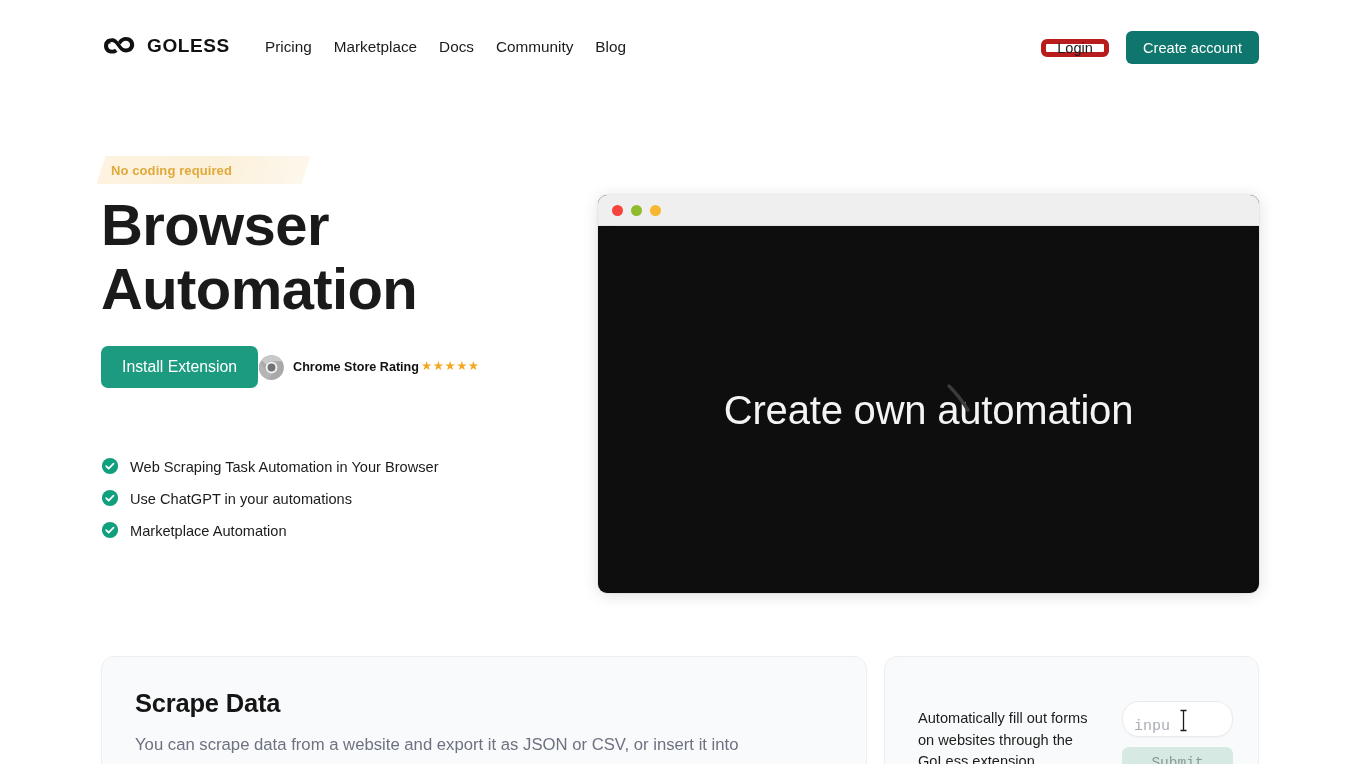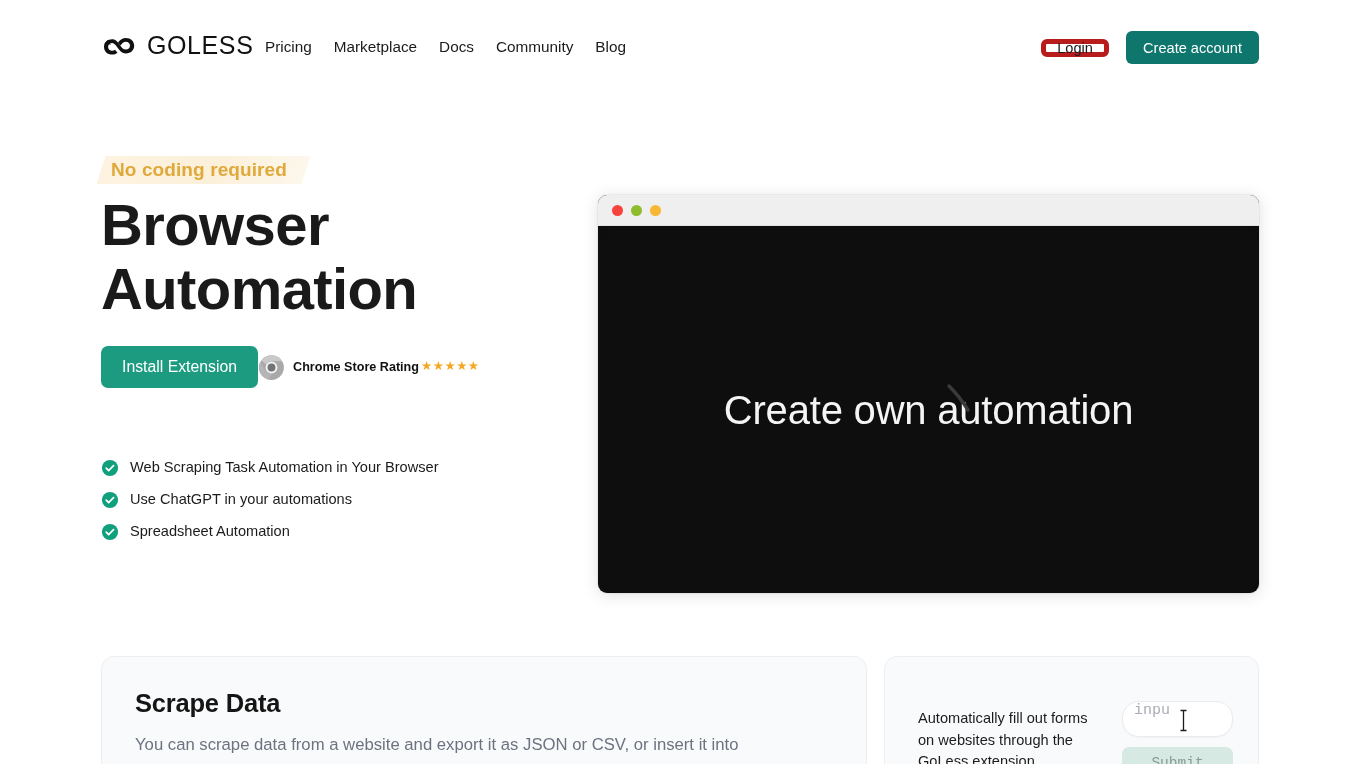--- a/index.html
+++ b/index.html
@@ -15,21 +15,21 @@
   .header {
     position: absolute; left: 0; top: 0; width: 1360px; height: 94px;
     display: flex; align-items: center;
   }
   .logo-wrap {
     position: absolute; left: 101px; top: 33px;
     display: flex; align-items: center; gap: 9px;
   }
   .logo-mark { width: 37px; height: 24px; display: block; }
   .logo-text {
-    font-size: 25px; font-weight: normal; letter-spacing: 0.6px;
+    font-size: 19px; font-weight: bold; letter-spacing: 0.6px;
     color: #111111; line-height: 1;
   }
   .nav {
     position: absolute; left: 265px; top: 36px;
     display: flex; align-items: center; gap: 22px;
   }
   .nav a {
     font-size: 15.3px; color: #1b1b1b; text-decoration: none;
     line-height: 21px; white-space: nowrap;
   }
@@ -56,21 +56,21 @@
     height: 28px; display: flex; align-items: center;
   }
   .hero-badge .bg {
     position: absolute; left: 0; top: 0; width: 205px; height: 28px;
     background: linear-gradient(90deg, #fdf3e0 0%, #fbf0d9 55%, #fdf7ec 100%);
     transform: skewX(-18deg);
     border-radius: 1px;
   }
   .hero-badge .txt {
     position: relative; z-index: 2; padding-left: 10px;
-    font-size: 19px; font-weight: bold; color: #e0a93a;
+    font-size: 13px; font-weight: bold; color: #e0a93a;
     letter-spacing: 0.1px; white-space: nowrap;
   }
 
   .hero-title {
     position: absolute; left: 101px; top: 193px;
     width: 470px;
     font-size: 58px; font-weight: bold; color: #1a1a1a;
     line-height: 64px; letter-spacing: -0.6px;
   }
 
@@ -91,21 +91,21 @@
   .rating-label {
     font-size: 12.6px; font-weight: bold; color: #111; line-height: 14px;
   }
   .stars { display: flex; gap: 0.5px; }
   .star { color: #f5a623; font-size: 12.5px; line-height: 13px; }
 
   .features {
     position: absolute; left: 101px; top: 457px;
     display: flex; flex-direction: column; gap: 12px;
   }
-  .feature { display: flex; align-items: flex-end; gap: 11px; }
+  .feature { display: flex; align-items: flex-start; gap: 11px; }
   .check-icon {
     width: 18px; height: 18px; flex: none; display: block;
   }
   .feature-txt { font-size: 14.6px; color: #1b1b1b; line-height: 20px; }
 
   
   .mockup {
     position: absolute; left: 598px; top: 195px;
     width: 661px; height: 398px;
     border-radius: 9px; overflow: hidden;
@@ -158,21 +158,21 @@
   }
   .card-right-text {
     font-size: 14.6px; color: #1c1c1c; line-height: 21.5px; width: 185px;
     padding-top: 7px;
   }
   .demo-form { display: flex; flex-direction: column; gap: 10px; width: 111px; }
   .demo-input {
     position: relative;
     width: 111px; height: 36px; background: #ffffff;
     border: 1px solid #e9ebee; border-radius: 17px;
-    display: flex; align-items: flex-start; padding-left: 11px;
+    display: flex; align-items: flex-end; padding-left: 11px;
     box-shadow: 0 1px 2px rgba(0,0,0,0.03);
   }
   .demo-input-val {
     font-family: "Liberation Mono", "DejaVu Sans Mono", monospace;
     font-size: 15px; color: #a9adb3; line-height: 18px;
   }
   .caret {
     position: absolute; left: 56px; top: 7px;
     width: 9px; height: 23px;
   }
@@ -260,21 +260,21 @@
         <circle cx="10" cy="10" r="9" fill="#11a07e"></circle>
         <path d="M5.8 10.2l2.7 2.7 5.4-5.6" stroke="#fff" stroke-width="1.9" fill="none" stroke-linecap="round" stroke-linejoin="round"></path>
       </svg>
       <span class="feature-txt">Use ChatGPT in your automations</span>
     </li>
     <li class="feature">
       <svg class="check-icon" viewBox="0 0 20 20">
         <circle cx="10" cy="10" r="9" fill="#11a07e"></circle>
         <path d="M5.8 10.2l2.7 2.7 5.4-5.6" stroke="#fff" stroke-width="1.9" fill="none" stroke-linecap="round" stroke-linejoin="round"></path>
       </svg>
-      <span class="feature-txt">Spreadsheet Automation</span>
+      <span class="feature-txt">Marketplace Automation</span>
     </li>
   </ul>
 
   <div class="mockup">
     <div class="mockup-bar">
       <span class="dot red"></span>
       <span class="dot green"></span>
       <span class="dot yellow"></span>
     </div>
     <div class="mockup-screen">

